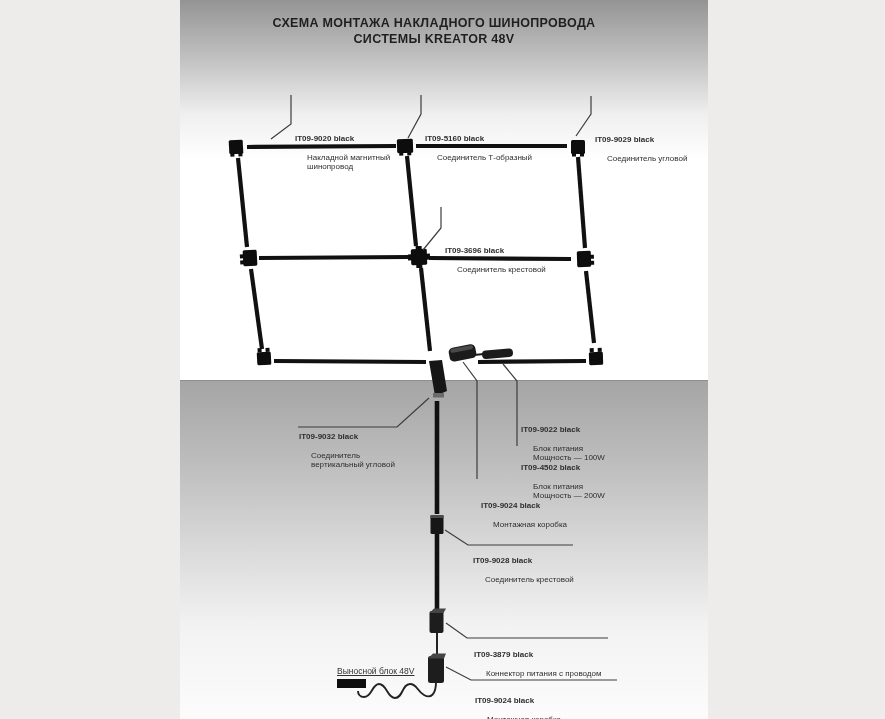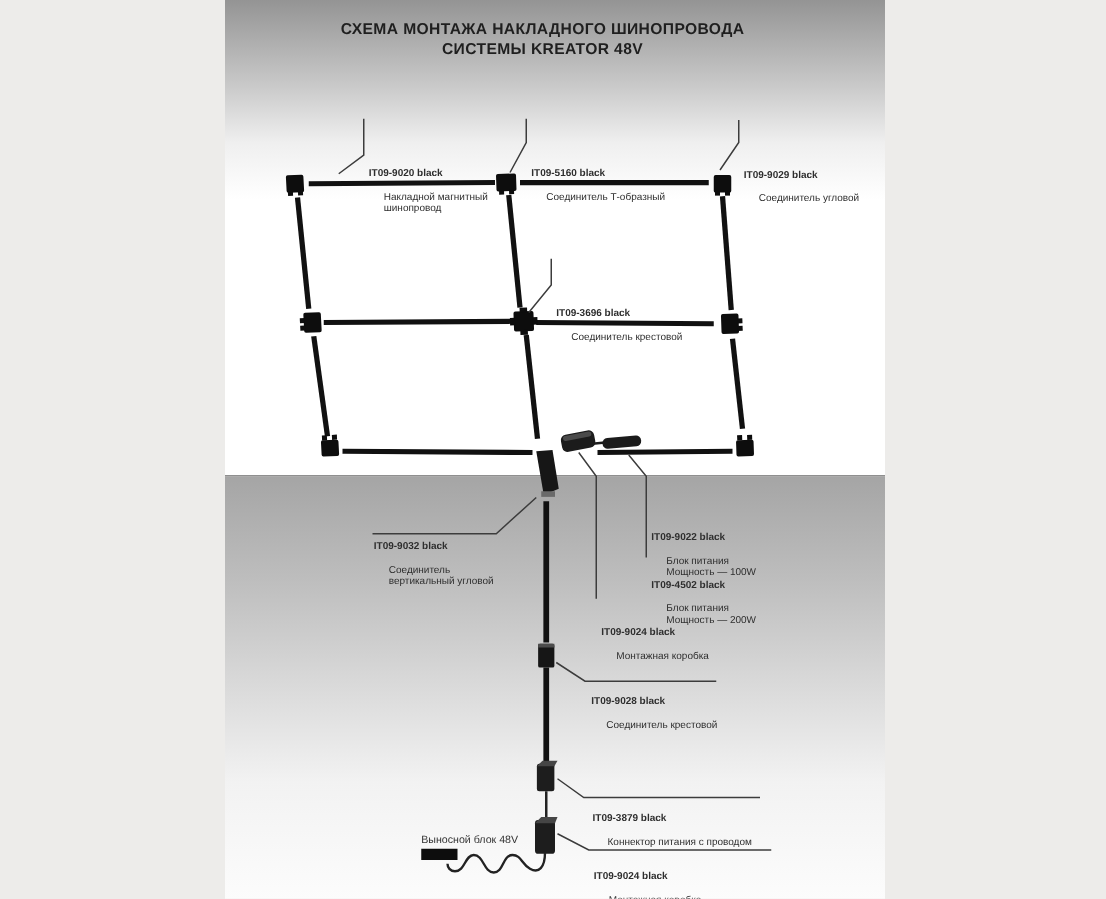--- a/index.html
+++ b/index.html
@@ -21,21 +21,21 @@
   }
   .title{
     position:absolute;left:180px;top:15px;width:508px;text-align:center;
     font-weight:bold;font-size:12.5px;line-height:16px;color:#1f1f1f;letter-spacing:.3px;
     white-space:pre-line;
   }
   svg.overlay{position:absolute;left:0;top:0;}
   .lbl{position:absolute;font-size:8px;line-height:9.5px;color:#2e2e2e;white-space:pre-line;}
   .lbl .part{font-weight:bold;display:block;margin-top:31px;}
   .lbl .desc{display:block;margin-left:12px;}
-  .ext-lbl{position:absolute;font-size:8.5px;color:#333;}
+  .ext-lbl{position:absolute;font-size:8.5px;color:#333;text-decoration:underline;}
 </style>
 </head>
 <body>
 
 <div class="panel">
   <div class="ceiling"></div>
   <div class="wall"></div>
 </div>
 
 <div class="title"><span>СХЕМА  МОНТАЖА НАКЛАДНОГО ШИНОПРОВОДА</span>

